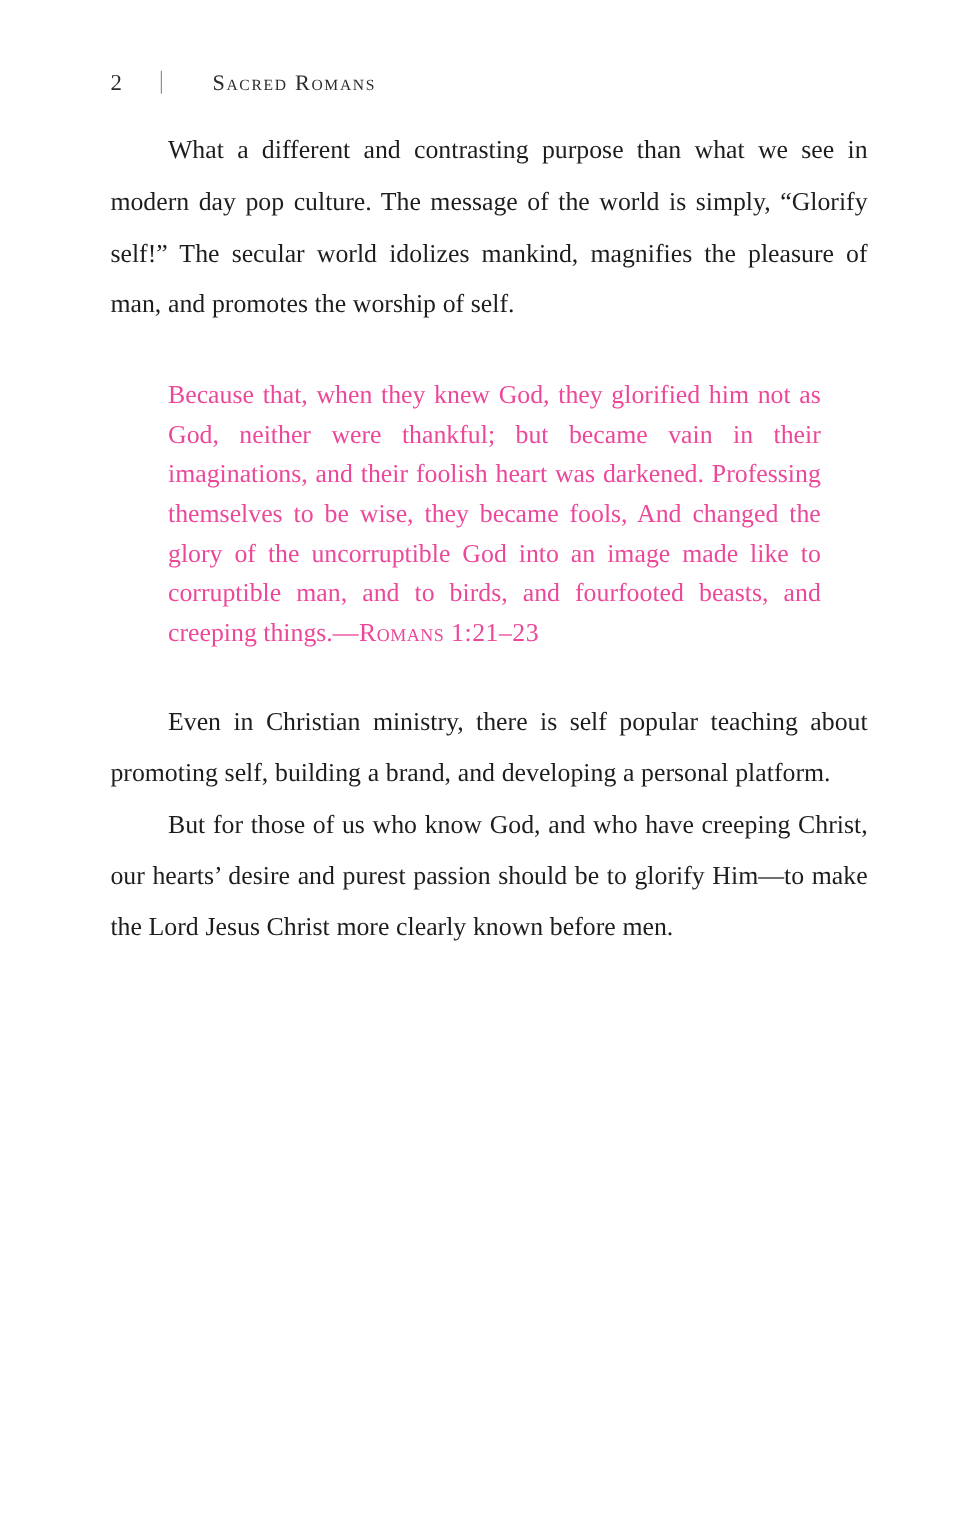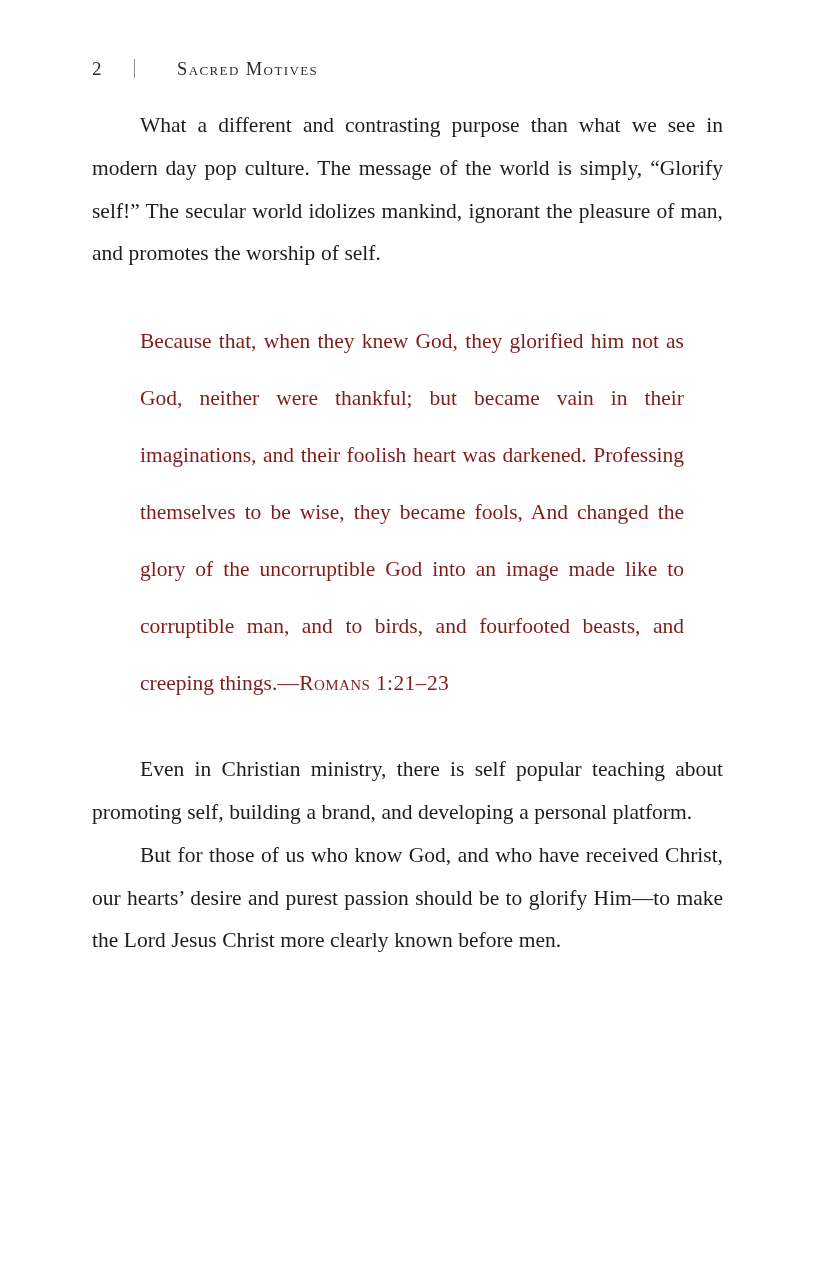--- a/index.html
+++ b/index.html
@@ -82,24 +82,24 @@
     margin: 0;
     padding: 0;
     width: 544px;
     margin-left: 48px;
     margin-top: 38px;
     margin-bottom: 36px;
   }
   .blockquote p {
     margin: 0;
     font-size: 21.5px;
-    line-height: 57px;
+    line-height: 33px;
     text-align: justify;
     text-indent: 0;
-    color: #7f1d1d;
+    color: #ec4899;
   }
   .cite {
     font-variant: small-caps;
     letter-spacing: 0.4px;
     white-space: nowrap;
   }
 
   
   .speckle {
     position: absolute;
@@ -116,33 +116,33 @@
   }
 </style>
 </head>
 <body>
 
 <div class="page">
 
   <div class="running-head">
     <span class="folio">2</span>
     <span class="head-rule"></span>
-    <span class="head-title">Sacred Motives</span>
+    <span class="head-title">Sacred Romans</span>
   </div>
 
   <div class="textblock">
 
-    <p class="body">What a different and contrasting purpose than what we see in modern day pop culture. The message of the world is simply, “Glorify self!” The secular world idolizes mankind, ignorant the pleasure of man, and promotes the worship of self.</p>
+    <p class="body">What a different and contrasting purpose than what we see in modern day pop culture. The message of the world is simply, “Glorify self!” The secular world idolizes mankind, magnifies the pleasure of man, and promotes the worship of self.</p>
 
 
     <blockquote class="blockquote">
       <p><span>Because that, when they knew God, they glorified him not as God, neither were thankful; but became vain in their imaginations, and their foolish heart was darkened. Professing themselves to be wise, they became fools, And changed the glory of the uncorruptible God into an image made like to corruptible man, and to birds, and fourfooted beasts, and creeping things.</span><span class="cite">—Romans 1:21–23</span></p>
     </blockquote>
 
 
     <p class="body">Even in Christian ministry, there is self popular teaching about promoting self, building a brand, and developing a personal platform.</p>
 
-    <p class="body">But for those of us who know God, and who have received Christ, our hearts’ desire and purest passion should be to glorify Him—to make the Lord Jesus Christ more clearly known before men.</p>
+    <p class="body">But for those of us who know God, and who have creeping Christ, our hearts’ desire and purest passion should be to glorify Him—to make the Lord Jesus Christ more clearly known before men.</p>
 
   </div>
 
   <div class="speckle"></div>
 </div>
 
 </body></html>

